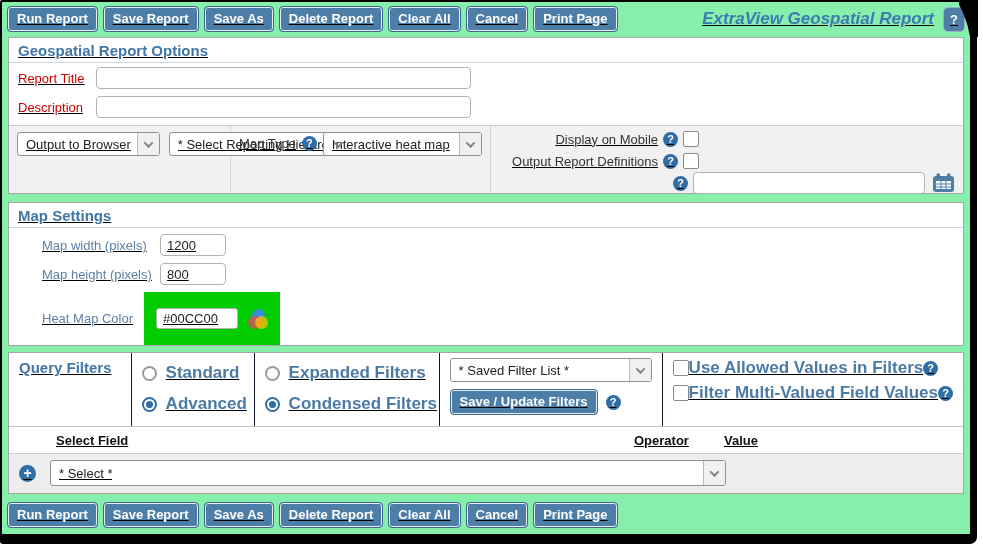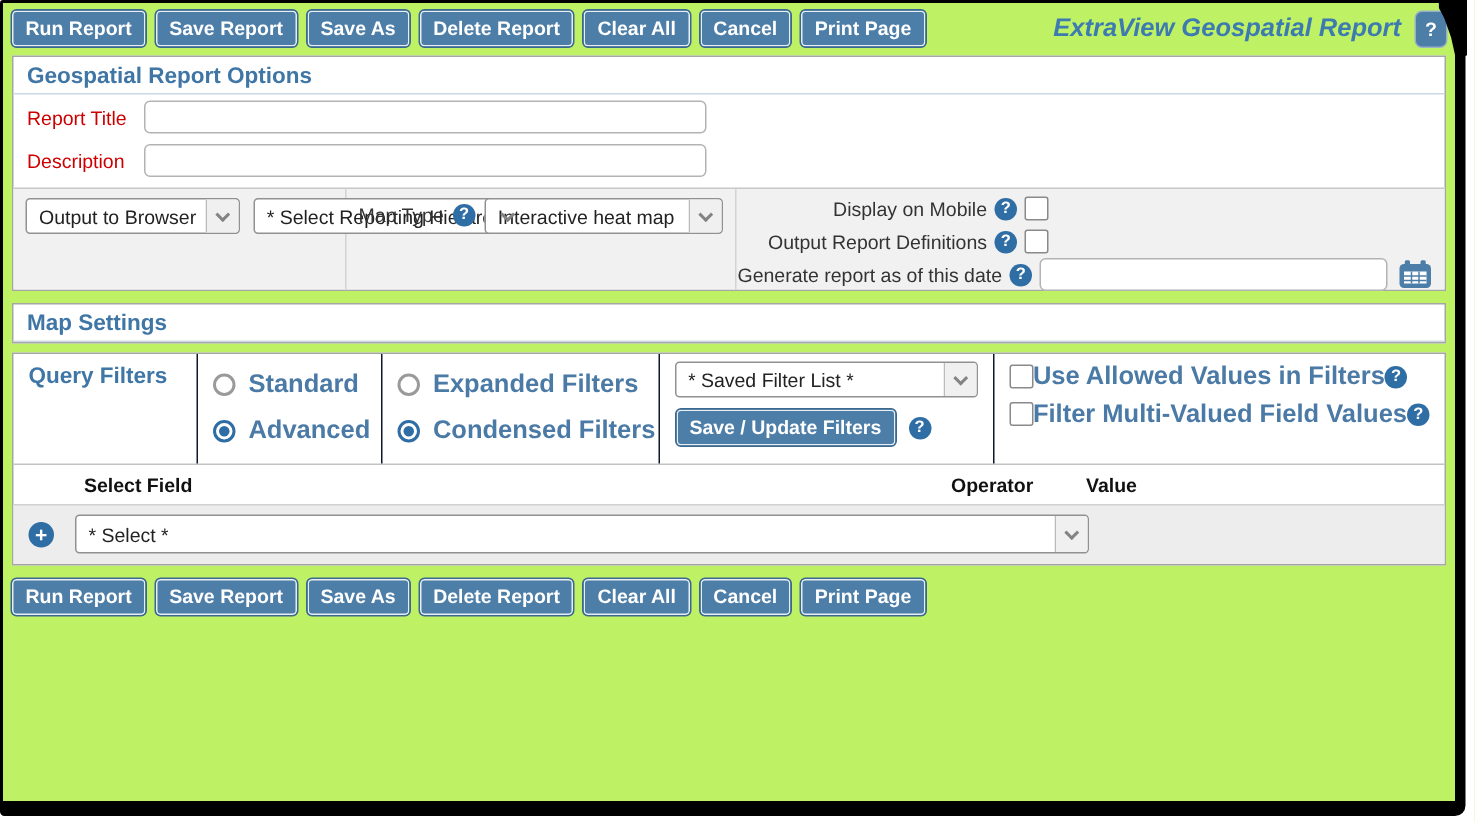--- a/index.html
+++ b/index.html
@@ -3,21 +3,21 @@
 <meta charset="utf-8">
 <style>
   * { box-sizing: border-box; margin: 0; padding: 0; }
   html,body { width: 983px; height: 548px; background:#fff; overflow:hidden;
     font-family:"Liberation Sans", sans-serif; }
   .page { position:relative; width:983px; height:548px; }
 
   
   .frame { position:absolute; left:0; top:0; right:6px; bottom:4px;
     border:2px solid #000; border-right-width:7px; border-bottom-width:10px;
-    border-radius:2px 2px 7px 3px; background:#bef264; padding:3px 5px; overflow:hidden; }
+    border-radius:2px 2px 7px 3px; background:#86efac; padding:3px 5px; overflow:hidden;text-decoration:underline; }
   .torn { position:absolute; top:0; right:5px; width:19px; height:40px; background:#000;
     clip-path:polygon(0 0,100% 0,100% 92%,62% 100%,44% 62%,20% 30%,0 12%); }
 
   
   .toolbar { display:flex; align-items:center; gap:5px; height:28px; }
   .btn { background:#4d7ea8; border:1px solid #3a688f; border-radius:4px; color:#fff;
     font-weight:bold; font-size:13px; padding:4px 9px 5px; font-family:inherit; cursor:pointer;
     box-shadow:0 0 0 1px #e8eef3 inset; white-space:nowrap; }
   .titlebox { margin-left:auto; display:flex; align-items:center; gap:9px; }
   .app-title { color:#3d7ab0; font-size:17px; font-weight:bold; font-style:italic; }
@@ -169,21 +169,20 @@
             <span class="dark-label">Display on Mobile</span>
             <span class="qicon">?</span>
             <span class="cb"></span>
           </div>
           <div class="cc-row pad-r">
             <span class="dark-label">Output Report Definitions</span>
             <span class="qicon">?</span>
             <span class="cb"></span>
           </div>
           <div class="cc-row">
-            <span class="dark-label">Generate report as of this date</span>
             <span class="qicon">?</span>
             <input class="txt w-date" value="" style="">
             <span class="cal-icon">
               <svg width="23" height="20" viewBox="0 0 23 20">
                 <rect x="1" y="3" width="21" height="16" rx="3" fill="#4d7ea8"></rect>
                 <rect x="4.5" y="0.5" width="3.5" height="5" rx="1" fill="#4d7ea8"></rect>
                 <rect x="15" y="0.5" width="3.5" height="5" rx="1" fill="#4d7ea8"></rect>
                 <rect x="4" y="8" width="15" height="8" fill="#fff"></rect>
                 <line x1="4" y1="11" x2="19" y2="11" stroke="#4d7ea8" stroke-width="1"></line>
                 <line x1="4" y1="14" x2="19" y2="14" stroke="#4d7ea8" stroke-width="1"></line>
@@ -191,20 +190,41 @@
                 <line x1="14" y1="8" x2="14" y2="16" stroke="#4d7ea8" stroke-width="1"></line>
               </svg>
             </span>
           </div>
         </div>
       </div>
     </div>
 
     <div class="section" style="margin-top:8px;">
       <div class="sec-head">Map Settings</div>
+      <div class="ms-body">
+        <div class="ms-row">
+          <label class="blue-label">Map width (pixels)</label>
+          <input class="txt w-num" value="1200" style="">
+        </div>
+        <div class="ms-row">
+          <label class="blue-label">Map height (pixels)</label>
+          <input class="txt w-num" value="800" style="">
+        </div>
+        <div class="ms-row" style="margin-bottom:0;">
+          <label class="blue-label">Heat Map Color</label>
+          <div class="swatch">
+            <input class="txt w-color" value="#00CC00" style="">
+            <span class="cw">
+                <i class="c-b"></i>
+                <i class="c-r"></i>
+                <i class="c-y"></i>
+              </span>
+          </div>
+        </div>
+      </div>
     </div>
 
     <div class="section" style="margin-top:6px;">
       <div class="qf-cols">
         <div class="qf-col c1">
           <span class="qf-head">Query Filters</span>
         </div>
         <div class="qf-col c2">
           <div class="radio-row">
             <span class="radio"></span>

